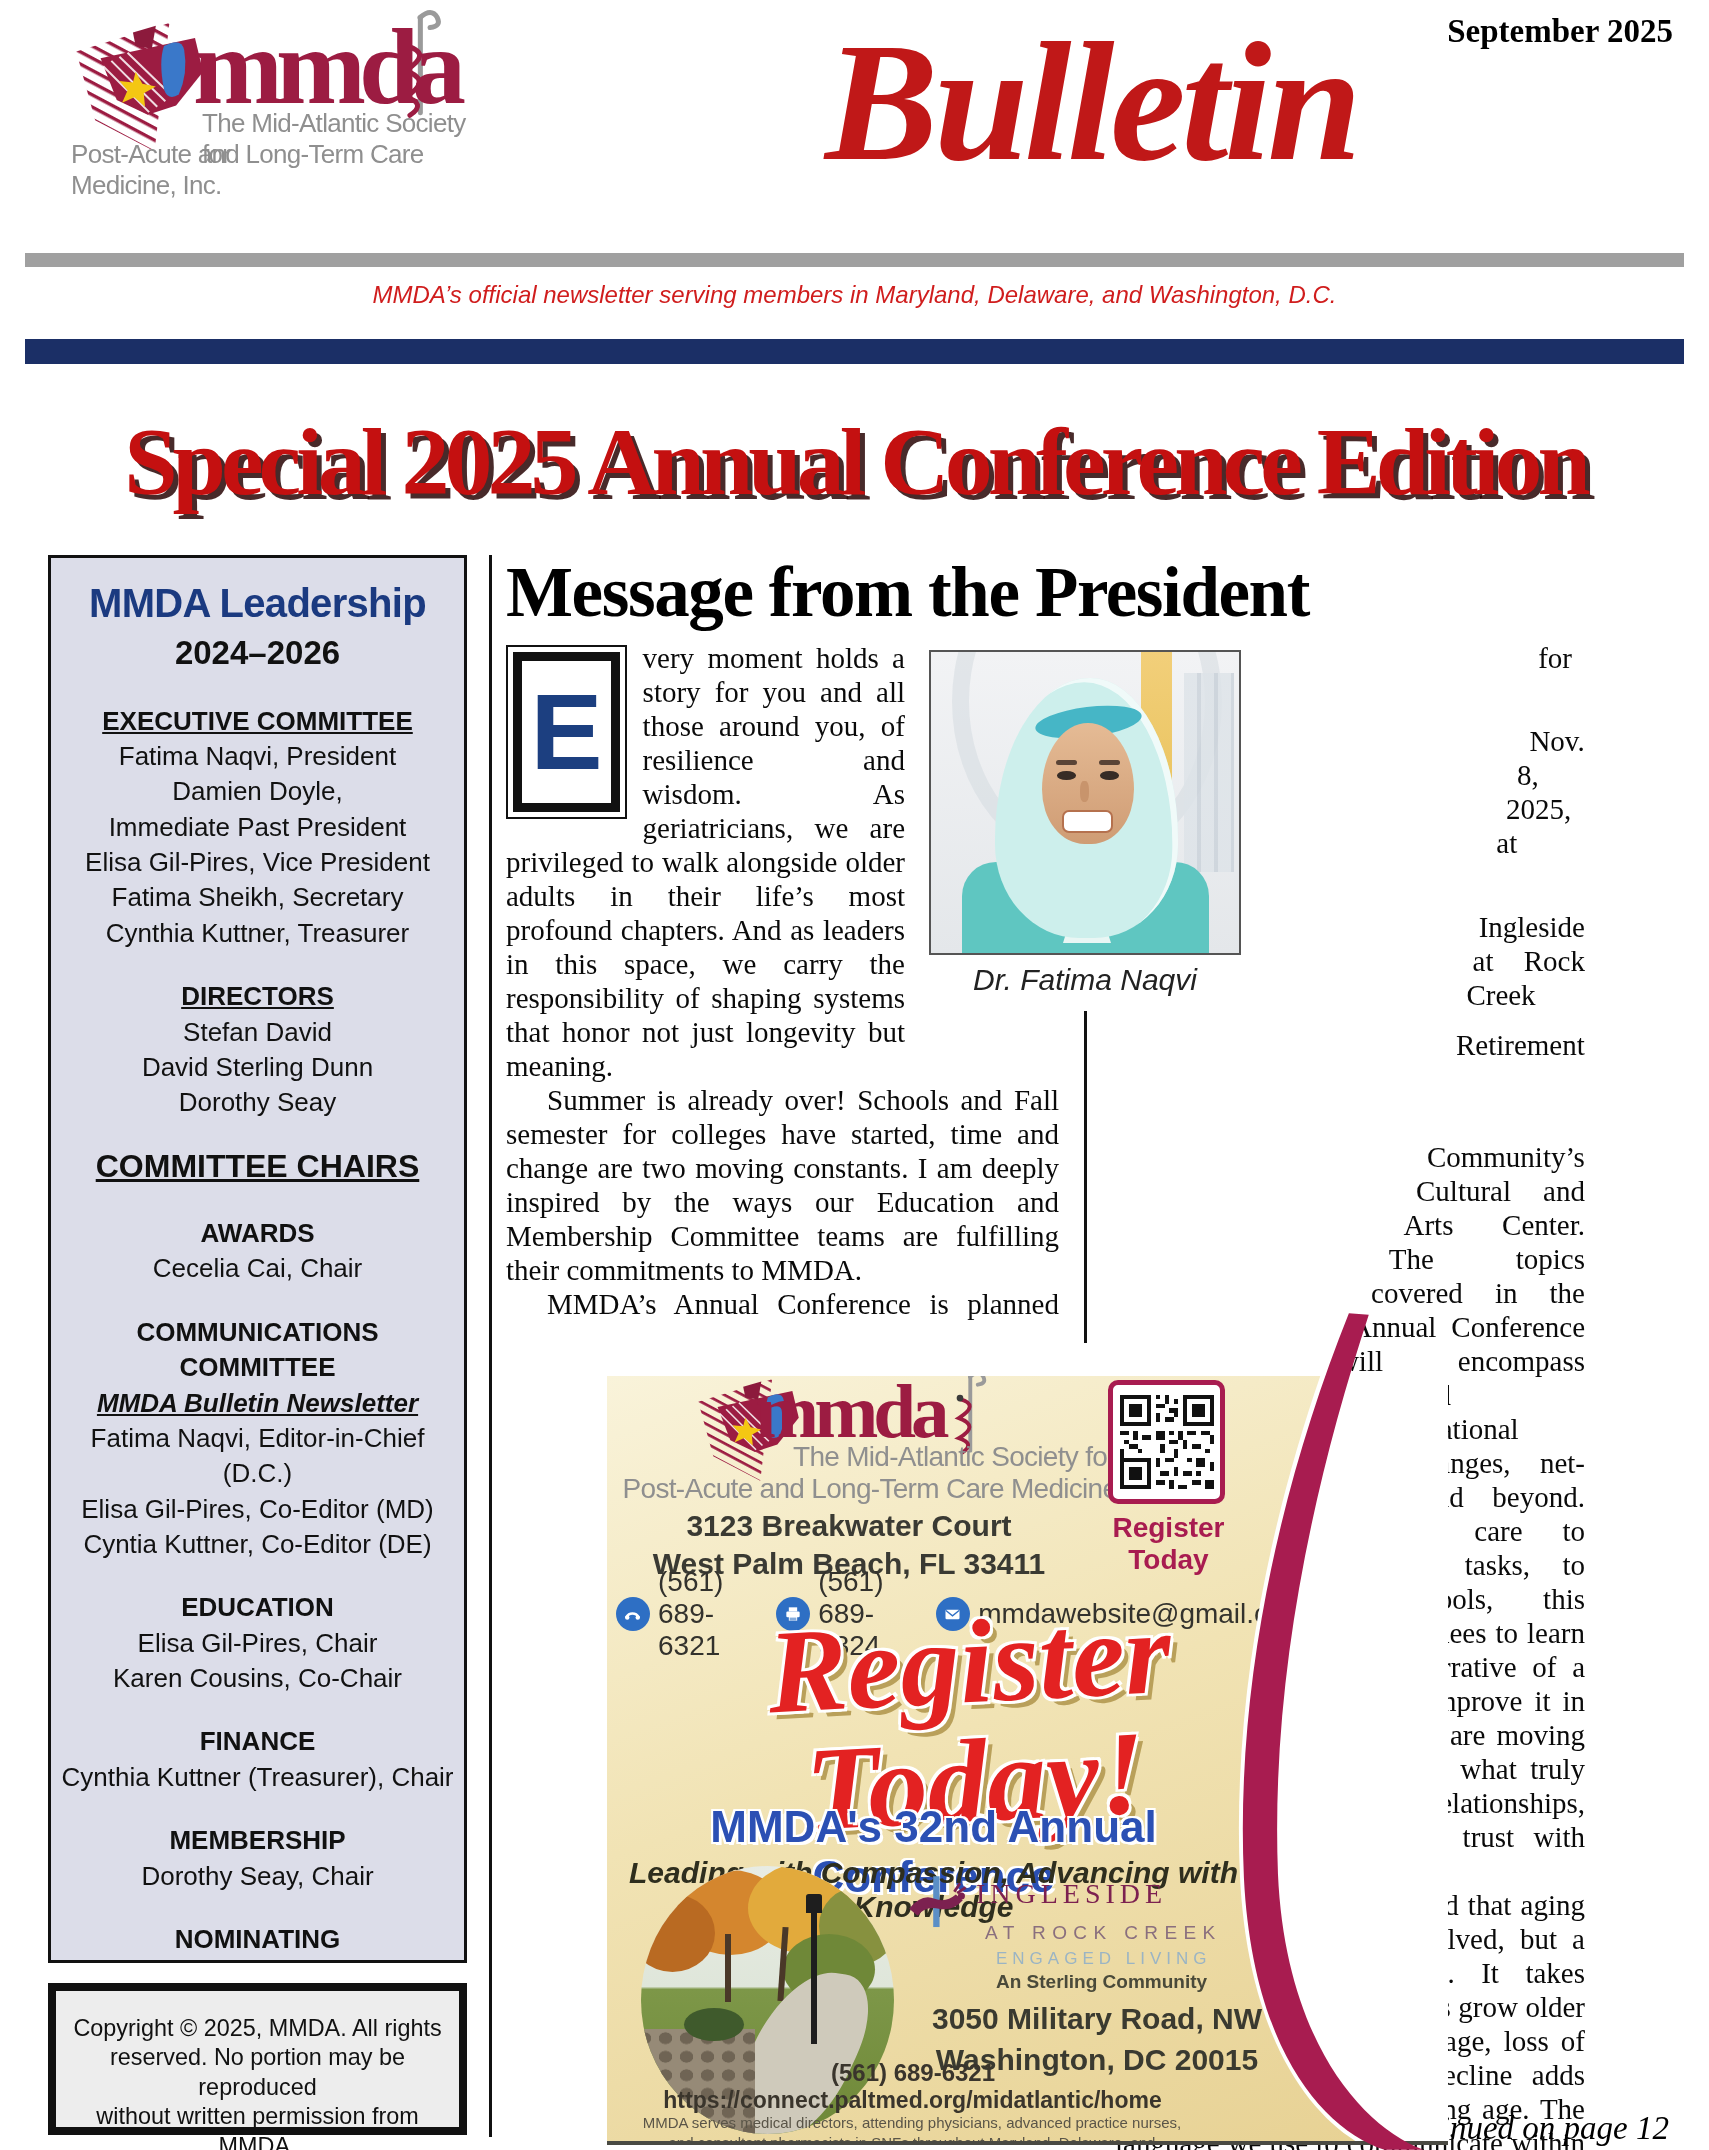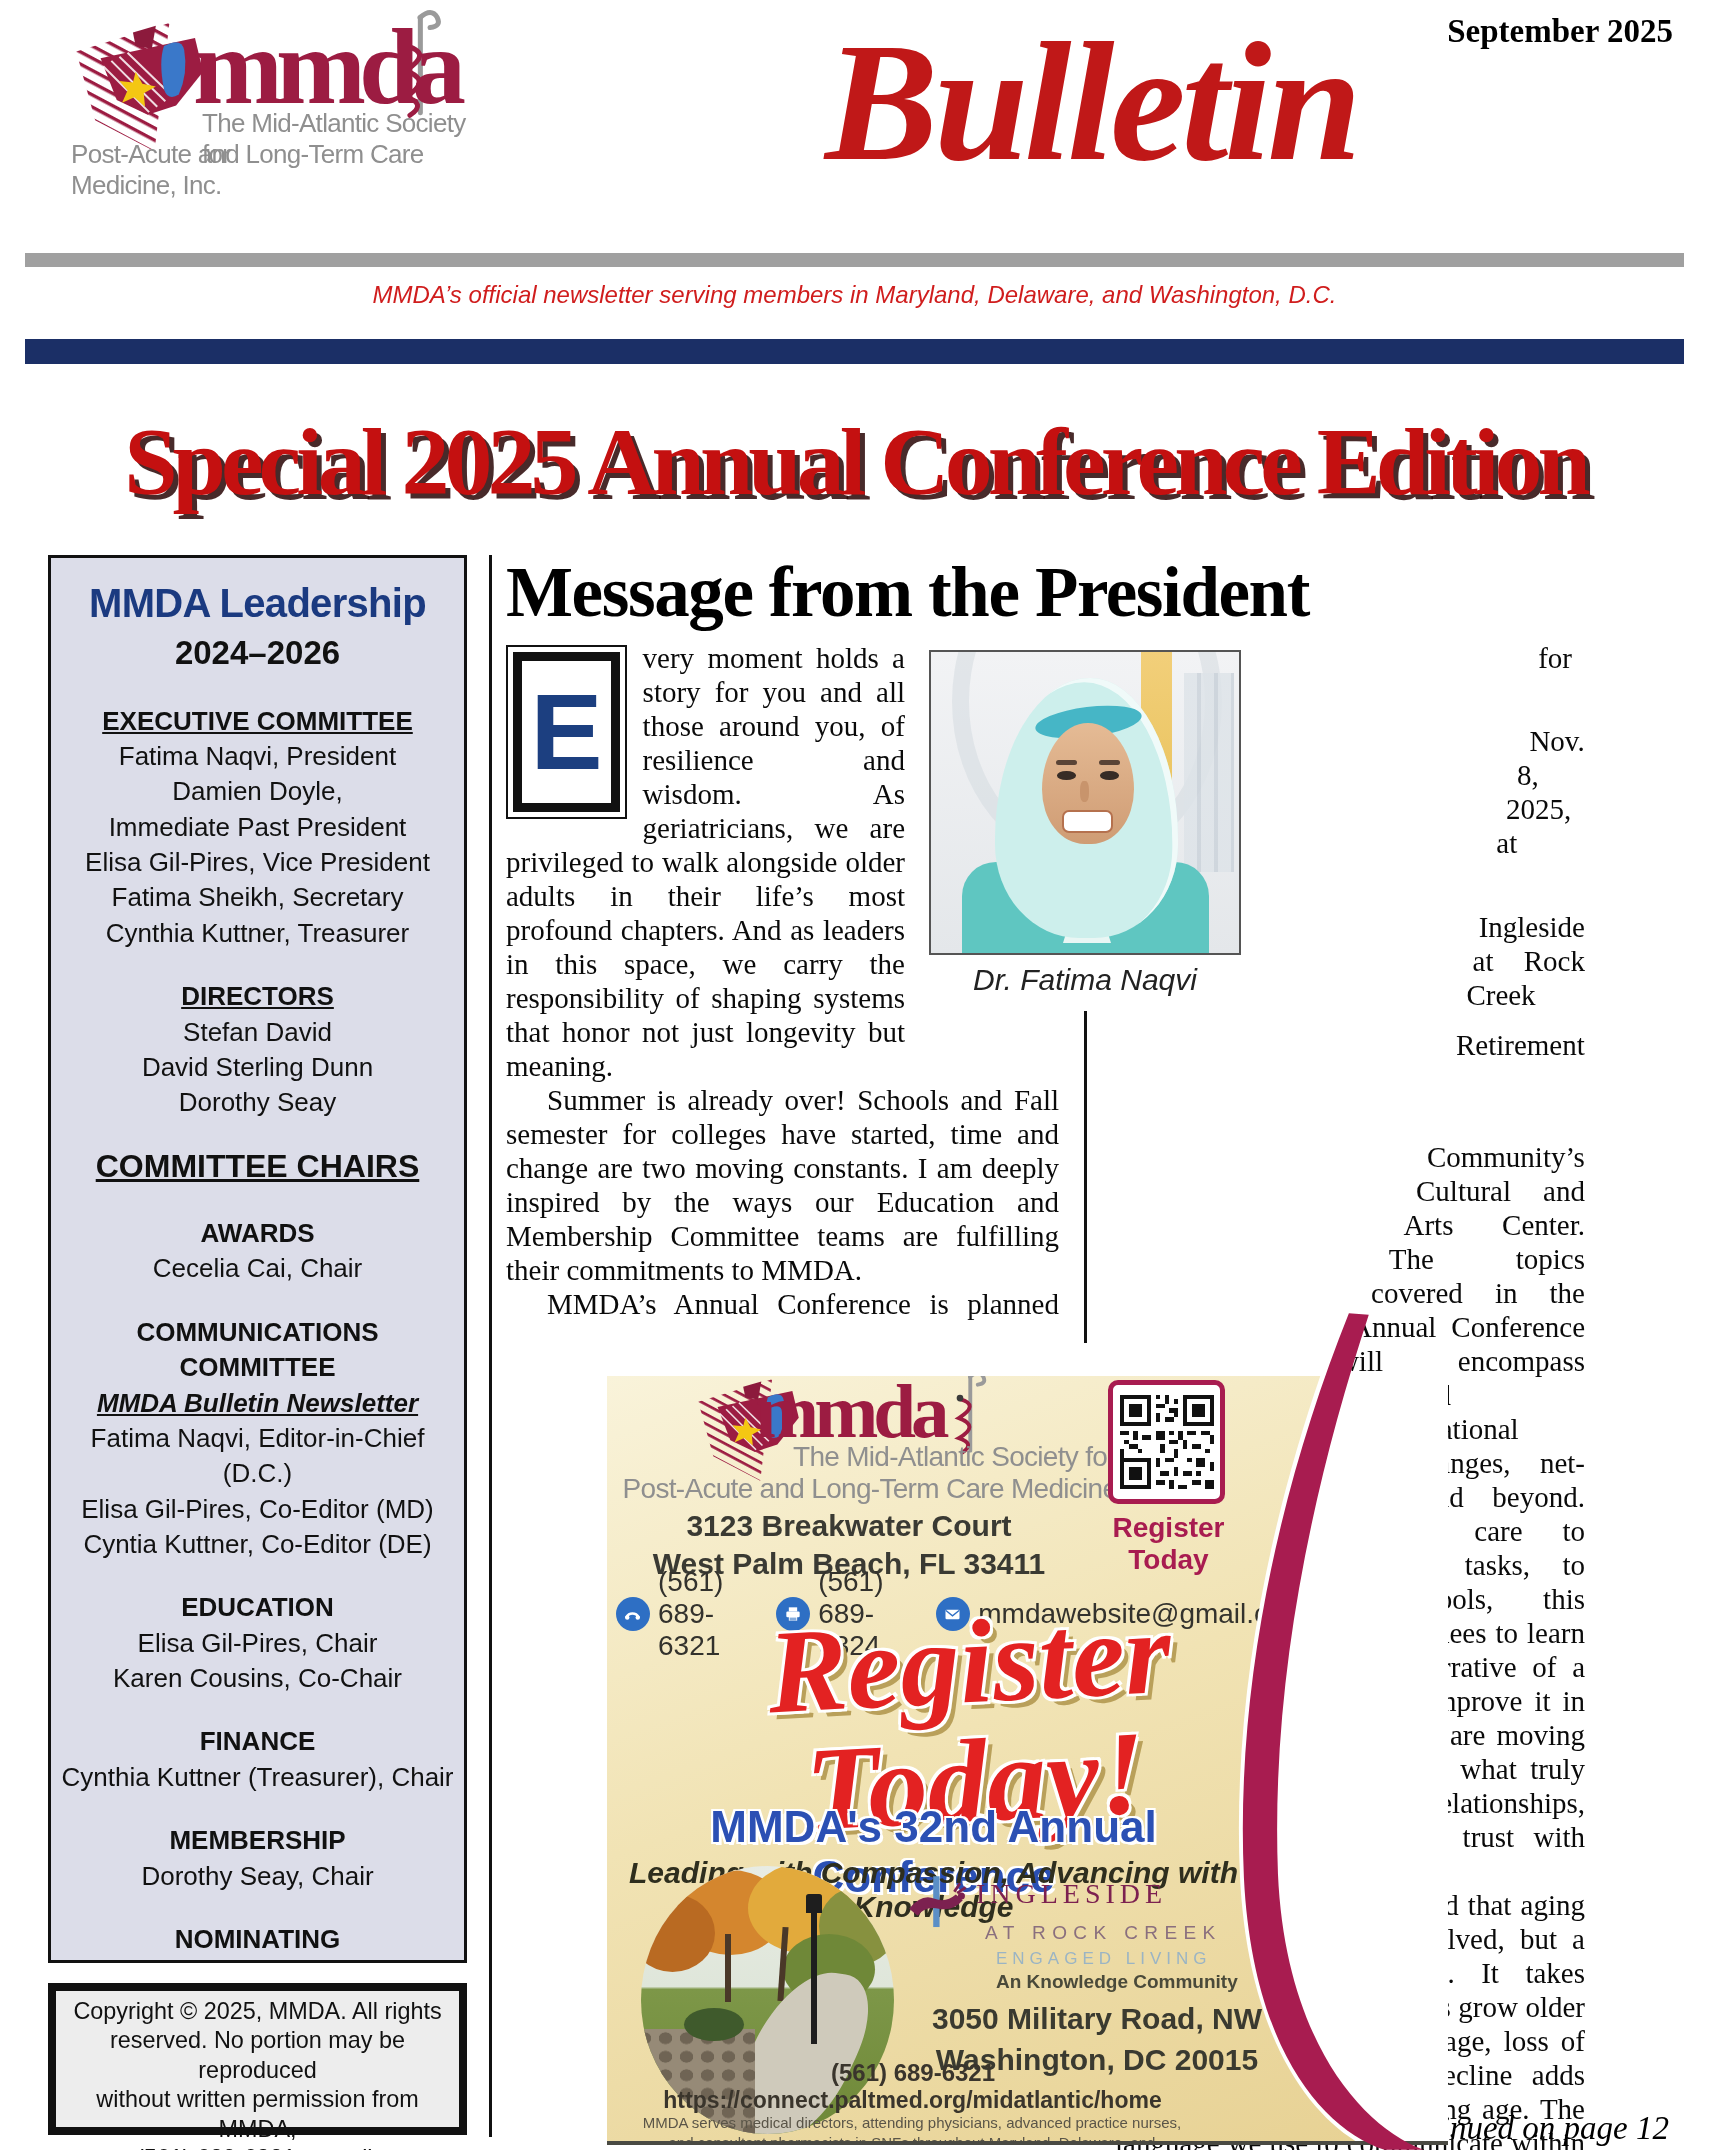--- a/index.html
+++ b/index.html
@@ -33,21 +33,21 @@
            padding:7px 8.5px;overflow:hidden;}
   .sb-title{font-size:40px;font-weight:bold;color:#1b3a80;margin-top:11.4px;letter-spacing:-0.7px;}
   .sb-term{font-size:33px;font-weight:bold;margin-bottom:18.5px;}
   .sb-h{font-weight:bold;margin-top:28px;}
   .sb-h.u{text-decoration:underline;}
   .sb-h.big{font-size:32px;margin-top:24px;}
   .sb-h.it{font-style:italic;text-decoration:underline;}
   .sb-n{font-size:26px;}
   .copybox{position:absolute;left:48px;top:1983px;width:419px;height:152px;box-sizing:border-box;
            background:#ededed;border:8.5px solid #111;text-align:center;
-           font-family:"Liberation Sans",sans-serif;font-size:23.4px;line-height:1.26;padding-top:6px;}
+           font-family:"Liberation Sans",sans-serif;font-size:23.4px;line-height:1.26;padding-top:23px;}
 
   
   .vrule-main{position:absolute;left:489px;top:555px;width:2.8px;height:1582px;background:#111;}
   .vrule-col{position:absolute;left:1084px;top:1011px;width:2.8px;height:332px;background:#111;}
 
   
   .a-title{position:absolute;left:506px;top:555px;width:1065px;font-family:"Liberation Serif",serif;
            font-weight:bold;font-size:71px;letter-spacing:-1.4px;color:#000;line-height:1.05;}
   .col{position:absolute;text-align:justify;font-family:"Liberation Serif",serif;
        font-size:29px;line-height:34px;color:#0a0a0a;}
@@ -418,21 +418,21 @@
     <div class="f-ing">
       <svg width="67" height="60" viewBox="0 0 95 85">
         <rect x="40" y="6" width="9" height="72" fill="#5b8fc6"></rect>
         <path d="M6 52 q18 -22 36 -14 q16 6 30 -6 l10 8 q-14 16 -34 12 q-20 -4 -30 10 z" fill="#7c2150"></path>
         <path d="M70 28 l8 -12 M74 30 l12 -8" stroke="#7c2150" stroke-width="4" fill="none"></path>
         <circle cx="80" cy="34" r="5" fill="#7c2150"></circle>
       </svg>
       <div class="ing-name">INGLESIDE</div>
       <div class="ing-sub">AT ROCK CREEK</div>
       <div class="ing-eng">ENGAGED LIVING</div>
-      <div class="ing-comm">An Knowledge Community</div>
+      <div class="ing-comm">An Sterling Community</div>
     </div>
 
     <div class="f-vaddr">
       <div>3050 Military Road, NW</div>
       <div>Washington, DC 20015</div>
     </div>
     <div class="f-phone2">(561) 689-6321</div>
     <div class="f-url">https://connect.paltmed.org/midatlantic/home</div>
     <div class="f-note">
       <div>MMDA serves medical directors, attending physicians, advanced practice nurses,</div>

